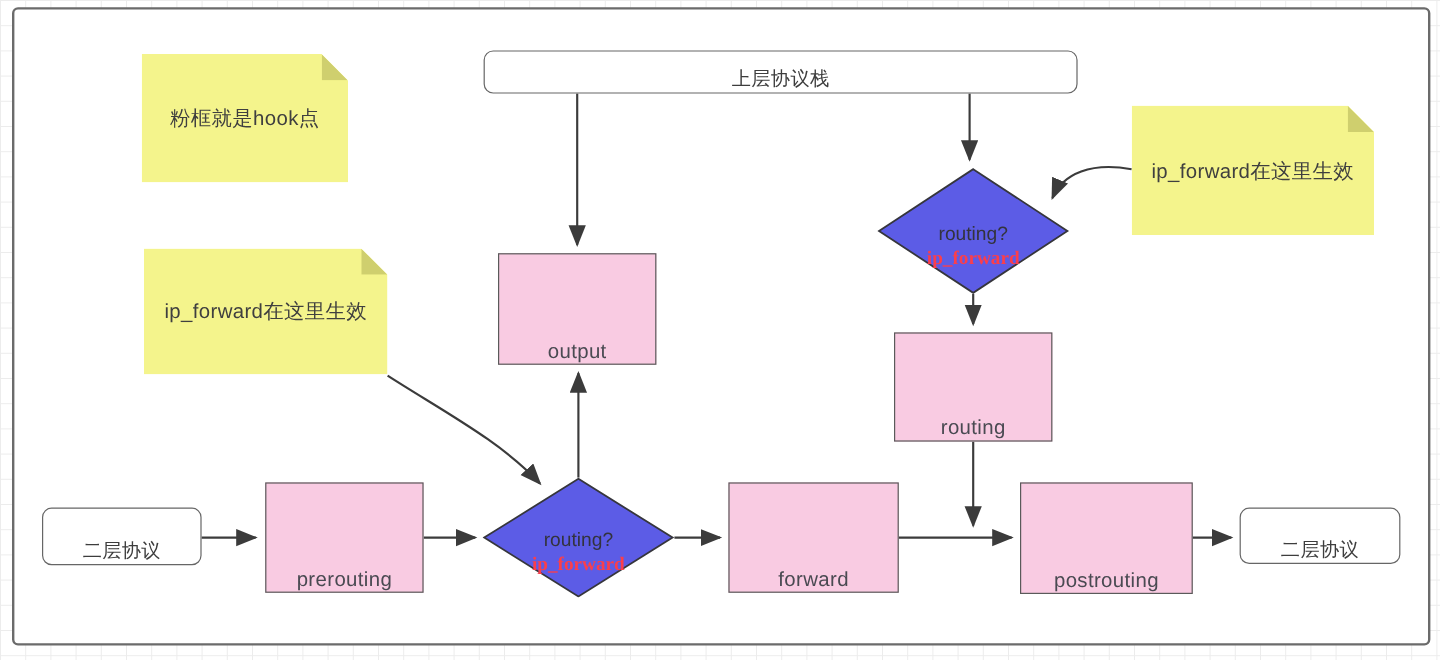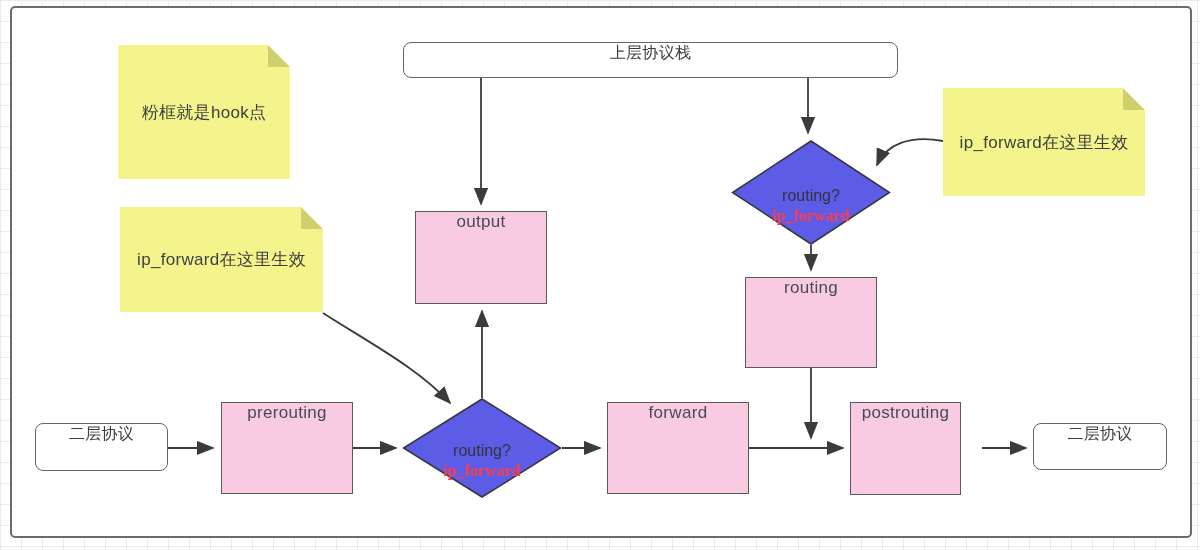--- a/index.html
+++ b/index.html
@@ -11,21 +11,21 @@
       linear-gradient(90deg,#ececec 1px, transparent 1px);
     background-size:21px 21px;
   }
   #stage{position:relative;width:1200px;height:550px;overflow:hidden;}
 
   .canvas{
     position:absolute;left:10px;top:6px;width:1178px;height:528px;
     background:#ffffff;border:2px solid var(--canvas_border);border-radius:5px;
   }
 
-  .shape{position:absolute;display:flex;align-items:flex-start;justify-content:center;
+  .shape{position:absolute;display:flex;align-items:flex-end;justify-content:center;
     box-sizing:border-box;font-size:17px;color:var(--text);letter-spacing:.3px;}
 
   .hook-box{background:var(--hook_fill);border:1.5px solid var(--hook_border);}
 
   .terminal{background:var(--terminal_fill);border:1.5px solid var(--terminal_border);
     border-radius:8px;font-size:16px;color:#3d3d3d;}
 
   .sticky{position:absolute;background:var(--note_fill);
     clip-path:polygon(0 0, calc(100% - 22px) 0, 100% 22px, 100% 100%, 0 100%);
     display:flex;align-items:center;justify-content:center;
@@ -66,21 +66,21 @@
     <path d="M811,245 L811,270" marker-end="url(#ah)"></path>
     <path d="M811,368 L811,438" marker-end="url(#ah)"></path>
     <path d="M323,313 C368,342 418,368 450,403" marker-end="url(#ah)"></path>
     <path d="M943,141 C910,135 886,144 877,165" marker-end="url(#ah)"></path>
   </svg>
 
   <div class="shape terminal" style="left:403px;top:42px;width:495px;height:36px;">
     <span>上层协议栈</span>
   </div>
 
-  <div class="sticky" style="left:118px;top:45px;width:172px;height:134px;">
+  <div class="sticky" style="left:118px;top:45px;width:172px;height:107px;">
     <span class="fold"></span>
     <span>粉框就是hook点</span>
   </div>
   <div class="sticky" style="left:120px;top:207px;width:203px;height:105px;">
     <span class="fold"></span>
     <span>ip_forward在这里生效</span>
   </div>
   <div class="sticky" style="left:943px;top:88px;width:202px;height:108px;">
     <span class="fold"></span>
     <span>ip_forward在这里生效</span>
@@ -91,21 +91,21 @@
   </div>
   <div class="shape hook-box" style="left:745px;top:277px;width:132px;height:91px;">
     <span>routing</span>
   </div>
   <div class="shape hook-box" style="left:221px;top:402px;width:132px;height:92px;">
     <span>prerouting</span>
   </div>
   <div class="shape hook-box" style="left:607px;top:402px;width:142px;height:92px;">
     <span>forward</span>
   </div>
-  <div class="shape hook-box" style="left:850px;top:402px;width:111px;height:93px;">
+  <div class="shape hook-box" style="left:850px;top:402px;width:144px;height:93px;">
     <span>postrouting</span>
   </div>
 
   <div class="shape terminal" style="left:35px;top:423px;width:133px;height:48px;">
     <span>二层协议</span>
   </div>
   <div class="shape terminal" style="left:1033px;top:423px;width:134px;height:47px;">
     <span>二层协议</span>
   </div>
 

